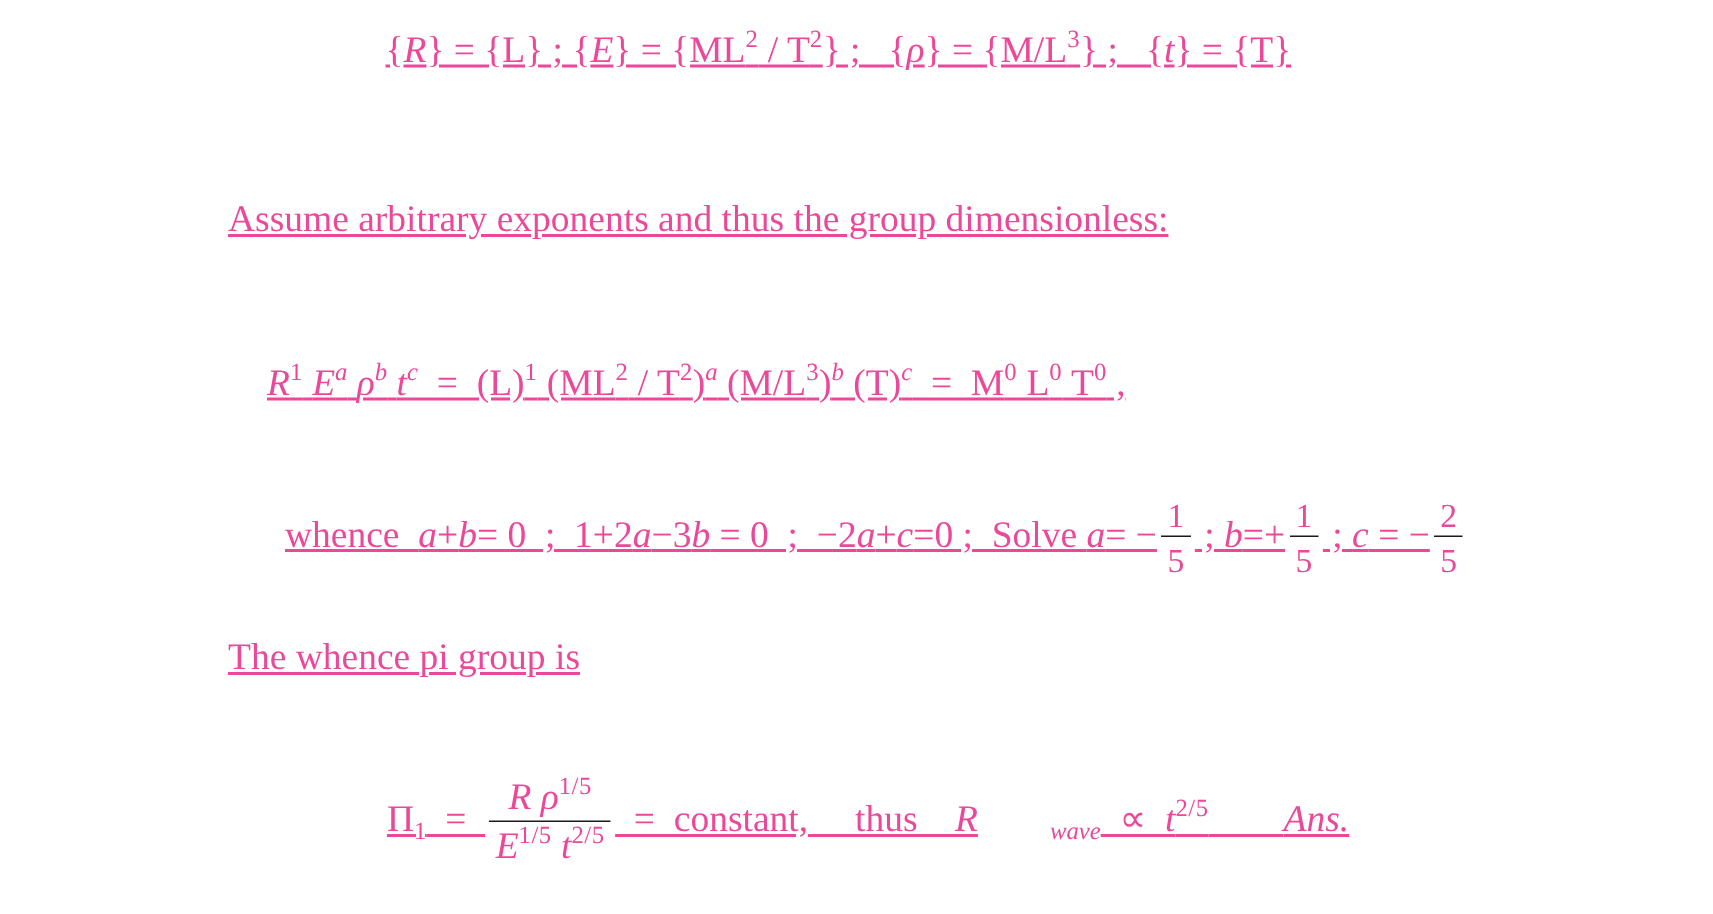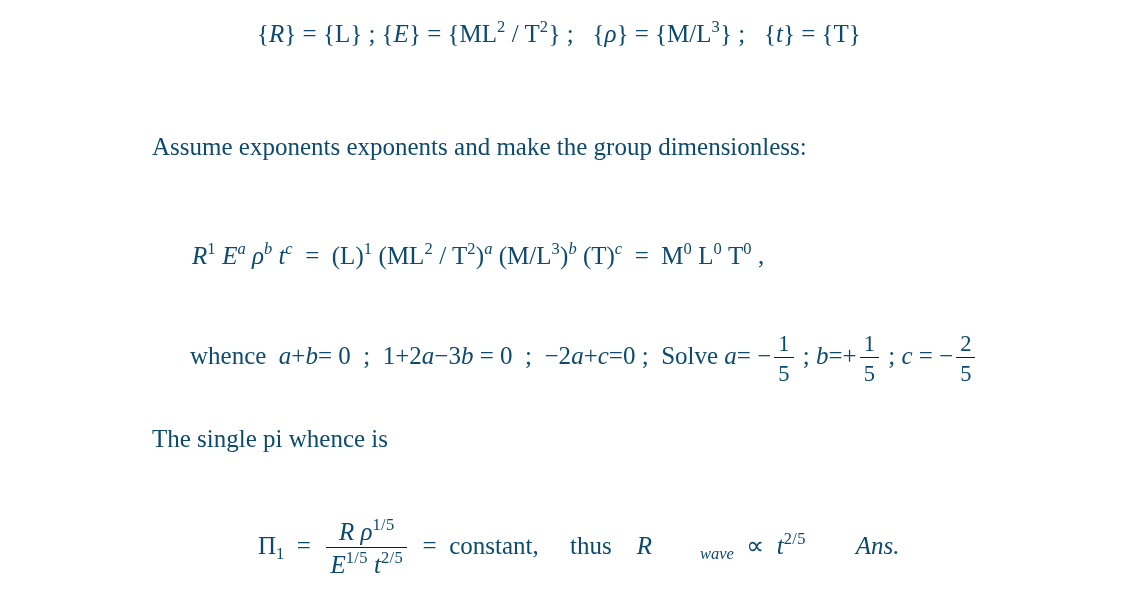--- a/index.html
+++ b/index.html
@@ -13,21 +13,22 @@
     position: relative;
     overflow: hidden;
     font-family: "Liberation Serif", serif;
     color: #1a1a1a;
   }
   .doc-line {
     position: absolute;
     font-size: 25px;
     line-height: 1.3;
     white-space: pre;
-    color: #0c4a6e;
+    color: #ec4899;
+    text-decoration: underline;
   }
   .seg-n { font-style: normal; }
   .seg-i { font-style: italic; }
   .seg-sup  { font-size: 66%; position: relative; top: -0.62em; letter-spacing: 0.02em; }
   .seg-supi { font-size: 66%; position: relative; top: -0.62em; font-style: italic; }
   .seg-sub  { font-size: 66%; position: relative; top: 0.28em; }
   .seg-subi { font-size: 66%; position: relative; top: 0.28em; font-style: italic; margin-left: 48px; }
   .frac {
     display: inline-block;
     vertical-align: middle;
@@ -42,31 +43,31 @@
   }
   .frac .frac-den {
     display: block;
     padding: 3px 4px 0 4px;
   }
   
   [data-name="whence-line"] .frac { font-size: 0.9em; }
   
   [data-name="dimensions-line"]        { left: 257px; top: 18px;  }
   [data-name="assume-line"]            { left: 152px; top: 131px; }
-  [data-name="exponent-equation-line"] { left: 192px; top: 240px; text-align: center; }
+  [data-name="exponent-equation-line"] { left: 178px; top: 240px; text-align: center; }
   [data-name="whence-line"]            { left: 190px; top: 287px; margin-top: 44px; }
   [data-name="pi-group-intro-line"]    { left: 152px; top: 423px; }
   [data-name="pi-group-result-line"]   { left: 258px; top: 518px; }
 </style>
 </head>
 <body data-name="document-page">
 
 <div class="doc-line" data-name="dimensions-line"><span class="seg-n" data-name="math-segment">{</span><span class="seg-i" data-name="math-segment">R</span><span class="seg-n" data-name="math-segment">} = {L} ; {</span><span class="seg-i" data-name="math-segment">E</span><span class="seg-n" data-name="math-segment">} = {ML</span><span class="seg-sup" data-name="math-segment">2</span><span class="seg-n" data-name="math-segment"> / T</span><span class="seg-sup" data-name="math-segment">2</span><span class="seg-n" data-name="math-segment">} ;   {</span><span class="seg-i" data-name="math-segment">ρ</span><span class="seg-n" data-name="math-segment">} = {M/L</span><span class="seg-sup" data-name="math-segment">3</span><span class="seg-n" data-name="math-segment">} ;   {</span><span class="seg-i" data-name="math-segment">t</span><span class="seg-n" data-name="math-segment">} = {T}</span></div>
 
-<div class="doc-line" data-name="assume-line">Assume exponents exponents and make the group dimensionless:</div>
+<div class="doc-line" data-name="assume-line">Assume arbitrary exponents and thus the group dimensionless:</div>
 
 <div class="doc-line" data-name="exponent-equation-line"><span class="seg-i" data-name="math-segment">R</span><span class="seg-sup" data-name="math-segment">1</span><span class="seg-n" data-name="math-segment"> </span><span class="seg-i" data-name="math-segment">E</span><span class="seg-supi" data-name="math-segment">a</span><span class="seg-n" data-name="math-segment"> </span><span class="seg-i" data-name="math-segment">ρ</span><span class="seg-supi" data-name="math-segment">b</span><span class="seg-n" data-name="math-segment"> </span><span class="seg-i" data-name="math-segment">t</span><span class="seg-supi" data-name="math-segment">c</span><span class="seg-n" data-name="math-segment">  =  (L)</span><span class="seg-sup" data-name="math-segment">1</span><span class="seg-n" data-name="math-segment"> (ML</span><span class="seg-sup" data-name="math-segment">2</span><span class="seg-n" data-name="math-segment"> / T</span><span class="seg-sup" data-name="math-segment">2</span><span class="seg-n" data-name="math-segment">)</span><span class="seg-supi" data-name="math-segment">a</span><span class="seg-n" data-name="math-segment"> (M/L</span><span class="seg-sup" data-name="math-segment">3</span><span class="seg-n" data-name="math-segment">)</span><span class="seg-supi" data-name="math-segment">b</span><span class="seg-n" data-name="math-segment"> (T)</span><span class="seg-supi" data-name="math-segment">c</span><span class="seg-n" data-name="math-segment">  =  M</span><span class="seg-sup" data-name="math-segment">0</span><span class="seg-n" data-name="math-segment"> L</span><span class="seg-sup" data-name="math-segment">0</span><span class="seg-n" data-name="math-segment"> T</span><span class="seg-sup" data-name="math-segment">0</span><span class="seg-n" data-name="math-segment"> ,</span></div>
 
 <div class="doc-line" data-name="whence-line"><span class="seg-n" data-name="math-segment">whence  </span><span class="seg-i" data-name="math-segment">a</span><span class="seg-n" data-name="math-segment">+</span><span class="seg-i" data-name="math-segment">b</span><span class="seg-n" data-name="math-segment">= 0  ;  1+2</span><span class="seg-i" data-name="math-segment">a</span><span class="seg-n" data-name="math-segment">−3</span><span class="seg-i" data-name="math-segment">b</span><span class="seg-n" data-name="math-segment"> = 0  ;  −2</span><span class="seg-i" data-name="math-segment">a</span><span class="seg-n" data-name="math-segment">+</span><span class="seg-i" data-name="math-segment">c</span><span class="seg-n" data-name="math-segment">=0 ;  Solve </span><span class="seg-i" data-name="math-segment">a</span><span class="seg-n" data-name="math-segment">= −</span><span class="frac" data-name="fraction"><span class="frac-num" data-name="fraction-numerator"><span class="seg-n" data-name="math-segment">1</span></span><span class="frac-den" data-name="fraction-denominator"><span class="seg-n" data-name="math-segment">5</span></span></span><span class="seg-n" data-name="math-segment"> ; </span><span class="seg-i" data-name="math-segment">b</span><span class="seg-n" data-name="math-segment">=+</span><span class="frac" data-name="fraction"><span class="frac-num" data-name="fraction-numerator"><span class="seg-n" data-name="math-segment">1</span></span><span class="frac-den" data-name="fraction-denominator"><span class="seg-n" data-name="math-segment">5</span></span></span><span class="seg-n" data-name="math-segment"> ; </span><span class="seg-i" data-name="math-segment">c</span><span class="seg-n" data-name="math-segment"> = −</span><span class="frac" data-name="fraction"><span class="frac-num" data-name="fraction-numerator"><span class="seg-n" data-name="math-segment">2</span></span><span class="frac-den" data-name="fraction-denominator"><span class="seg-n" data-name="math-segment">5</span></span></span></div>
 
-<div class="doc-line" data-name="pi-group-intro-line">The single pi whence is</div>
+<div class="doc-line" data-name="pi-group-intro-line">The whence pi group is</div>
 
 <div class="doc-line" data-name="pi-group-result-line"><span class="seg-n" data-name="math-segment">Π</span><span class="seg-sub" data-name="math-segment">1</span><span class="seg-n" data-name="math-segment">  =  </span><span class="frac" data-name="fraction"><span class="frac-num" data-name="fraction-numerator"><span class="seg-i" data-name="math-segment">R ρ</span><span class="seg-sup" data-name="math-segment">1/5</span></span><span class="frac-den" data-name="fraction-denominator"><span class="seg-i" data-name="math-segment">E</span><span class="seg-sup" data-name="math-segment">1/5</span><span class="seg-i" data-name="math-segment"> t</span><span class="seg-sup" data-name="math-segment">2/5</span></span></span><span class="seg-n" data-name="math-segment">  =  constant,     thus    </span><span class="seg-i" data-name="math-segment">R</span><span class="seg-subi" data-name="math-segment">wave</span><span class="seg-n" data-name="math-segment">  ∝  </span><span class="seg-i" data-name="math-segment">t</span><span class="seg-sup" data-name="math-segment">2/5</span><span class="seg-n" data-name="math-segment">        </span><span class="seg-i" data-name="math-segment">Ans.</span></div>
 
 </body></html>

